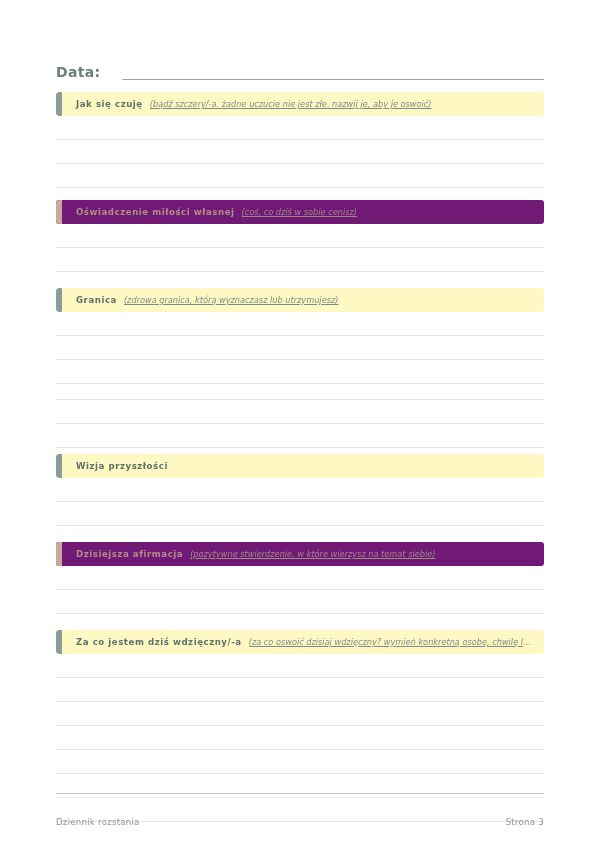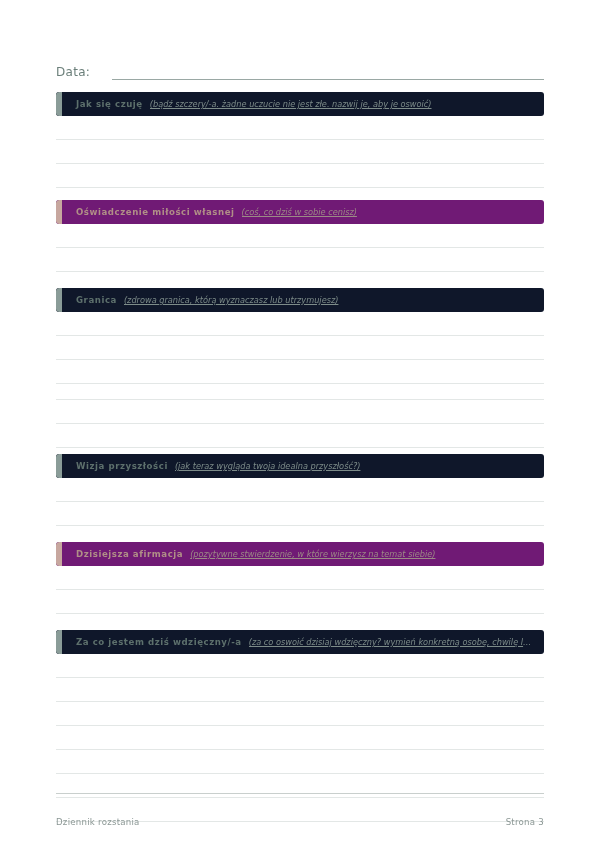--- a/index.html
+++ b/index.html
@@ -27,22 +27,22 @@
   .date-row {
     position: absolute;
     left: 56px;
     top: 58px;
     width: 488px;
     height: 22px;
     display: flex;
     align-items: flex-end;
   }
   .date-label {
-    font-size: 12px;
-    font-weight: normal;
+    font-size: 14px;
+    font-weight: bold;
     color: #6b7f7a;
     letter-spacing: 0.3px;
     line-height: 14px;
     padding-bottom: 1px;
     white-space: nowrap;
   }
   .date-line {
     flex: 1;
     margin-left: 22px;
     border-bottom: 1px solid #9aa8a4;
@@ -91,21 +91,21 @@
     overflow: hidden;
     text-overflow: ellipsis;
     white-space: nowrap;
     flex: 1 1 auto;
     min-width: 0;
     padding-right: 8px;
     text-decoration: underline;
   }
 
   
-  .theme-green .sec-header { background: #0f172a; align-items: center; }
+  .theme-green .sec-header { background: #fef9c3; align-items: center; }
   .theme-green .accent     { background: #8a9c98; }
   .theme-green .sec-title  { color: #5d706c; }
   .theme-green .sec-hint   { color: #7d8c89; }
 
   
   .theme-rose .sec-header  { background: #701a75; }
   .theme-rose .accent      { background: #c7a79f; }
   .theme-rose .sec-title   { color: #b08f87; }
   .theme-rose .sec-hint    { color: #9c8a86; }
 
@@ -188,21 +188,20 @@
         <div class="lines">
           <div class="wline"></div>
           <div class="wline"></div>
           <div class="wline"></div>
         </div>
       </div>
       <div class="section theme-green" style="top: 454px;">
         <div class="sec-header">
           <span class="accent"></span>
           <span class="sec-title">Wizja przyszłości</span>
-          <span class="sec-hint">(jak teraz wygląda twoja idealna przyszłość?)</span>
         </div>
         <div class="lines">
           <div class="wline"></div>
           <div class="wline"></div>
           <div class="wline"></div>
         </div>
       </div>
       <div class="section theme-rose" style="top: 542px;">
         <div class="sec-header">
           <span class="accent"></span>

